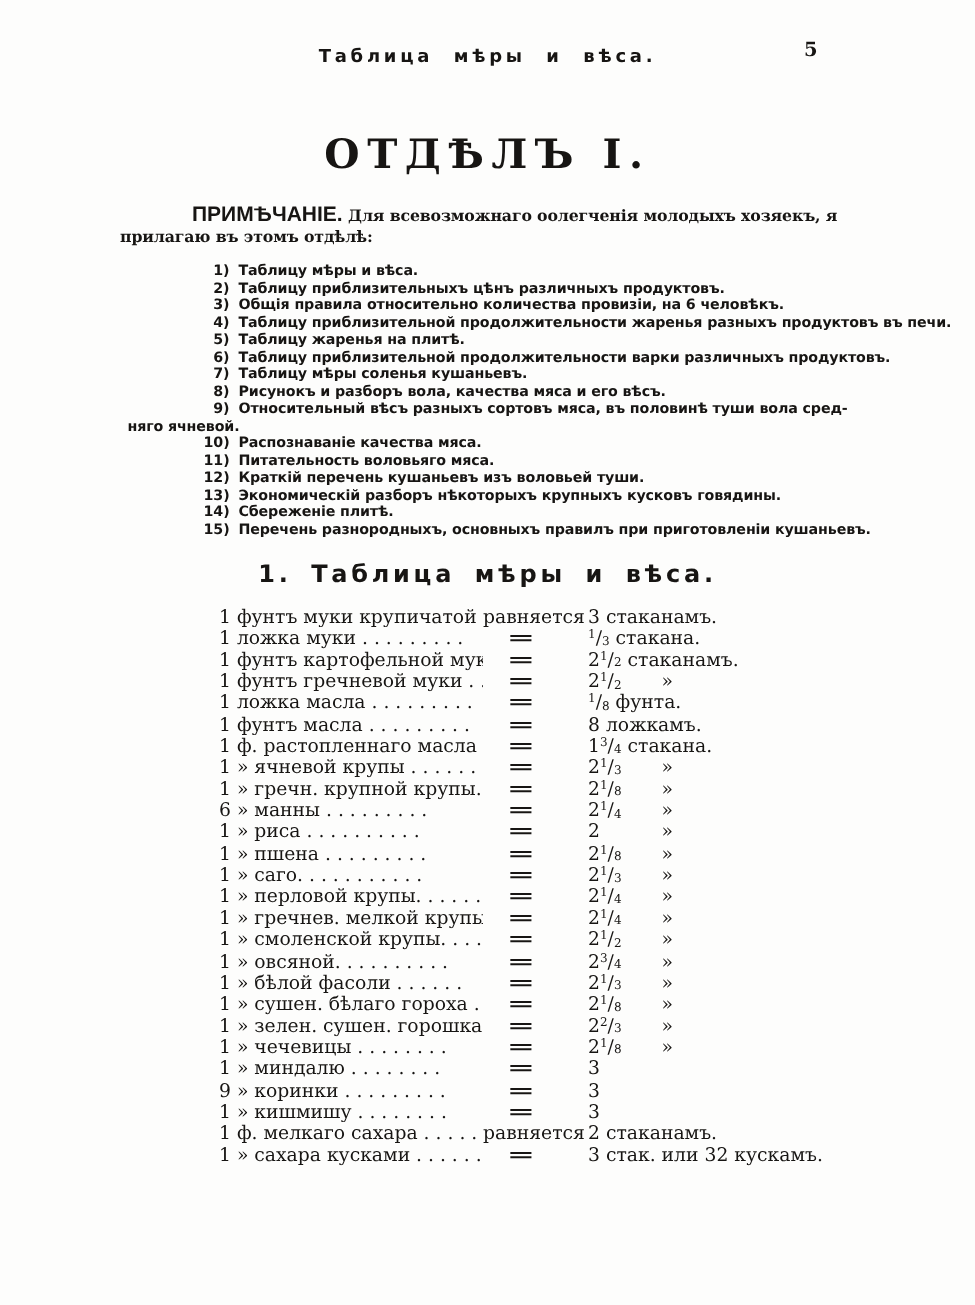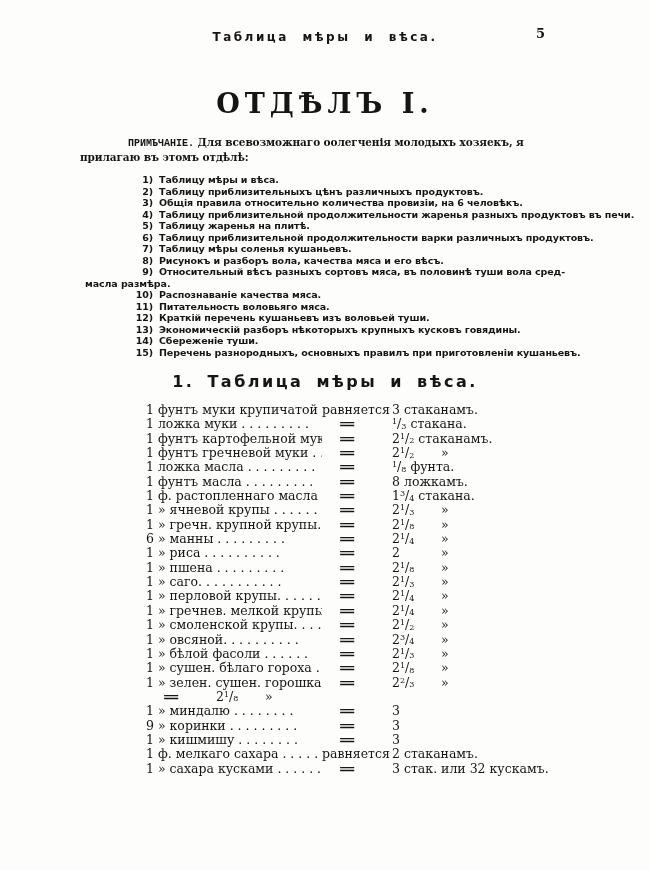--- a/index.html
+++ b/index.html
@@ -53,22 +53,22 @@
     margin:17px -5px 0 -5px;
     text-indent:48px;
     font-family:"DejaVu Serif", serif;
     font-weight:bold;
     font-size:10.5px;
     letter-spacing:-0.1px;
     line-height:13.5px;
     text-align:left;
   }
   .note-label{
-    font-family:Liberation Mono, monospace;
-    font-size:10px;
+    font-family:Liberation Sans, sans-serif;
+    font-size:14px;
     letter-spacing:0;
   }
   
   .toc{
     margin-top:10px;
     font-family:"DejaVu Sans", sans-serif;
     font-weight:bold;
     font-size:9.5px;
     line-height:11.5px;
     letter-spacing:-0.1px;
@@ -183,40 +183,40 @@
         <span class="toc-text">Таблицу мѣры соленья кушаньевъ.</span>
       </div>
       <div class="toc-item">
         <span class="toc-num">8)</span>
         <span class="toc-text">Рисунокъ и разборъ вола, качества мяса и его вѣсъ.</span>
       </div>
       <div class="toc-item">
         <span class="toc-num">9)</span>
         <span class="toc-text">Относительный вѣсъ разныхъ сортовъ мяса, въ половинѣ туши вола сред-</span>
       </div>
-      <div class="toc-cont">масла размѣра.</div>
+      <div class="toc-cont">няго ячневой.</div>
       <div class="toc-item">
         <span class="toc-num">10)</span>
         <span class="toc-text">Распознаваніе качества мяса.</span>
       </div>
       <div class="toc-item">
         <span class="toc-num">11)</span>
         <span class="toc-text">Питательность воловьяго мяса.</span>
       </div>
       <div class="toc-item">
         <span class="toc-num">12)</span>
         <span class="toc-text">Краткій перечень кушаньевъ изъ воловьей туши.</span>
       </div>
       <div class="toc-item">
         <span class="toc-num">13)</span>
         <span class="toc-text">Экономическій разборъ нѣкоторыхъ крупныхъ кусковъ говядины.</span>
       </div>
       <div class="toc-item">
         <span class="toc-num">14)</span>
-        <span class="toc-text">Сбереженіе туши.</span>
+        <span class="toc-text">Сбереженіе плитѣ.</span>
       </div>
       <div class="toc-item">
         <span class="toc-num">15)</span>
         <span class="toc-text">Перечень разнородныхъ, основныхъ правилъ при приготовленіи кушаньевъ.</span>
       </div>
     </div>
 
   <h2 class="table-title">1. Таблица мѣры и вѣса.</h2>
 
   <div class="mtable">
@@ -314,20 +314,21 @@
         <span class="c-item">1 » сушен. бѣлаго гороха . . .</span>
         <span class="c-rel"><span class="eq">=</span></span>
         <span class="c-val">2<span class="fr-num">1</span>/<span class="fr-den">8</span><span class="unit ditto">»</span></span>
       </div>
       <div class="trow">
         <span class="c-item">1 » зелен. сушен. горошка . .</span>
         <span class="c-rel"><span class="eq">=</span></span>
         <span class="c-val">2<span class="fr-num">2</span>/<span class="fr-den">3</span><span class="unit ditto">»</span></span>
       </div>
       <div class="trow">
+        <span class="c-item">1 » чечевицы . . . . . . . .</span>
         <span class="c-rel"><span class="eq">=</span></span>
         <span class="c-val">2<span class="fr-num">1</span>/<span class="fr-den">8</span><span class="unit ditto">»</span></span>
       </div>
       <div class="trow">
         <span class="c-item">1 » миндалю  . . . . . . . .</span>
         <span class="c-rel"><span class="eq">=</span></span>
         <span class="c-val">3</span>
       </div>
       <div class="trow">
         <span class="c-item">9 » коринки . . . . . . . . .</span>

